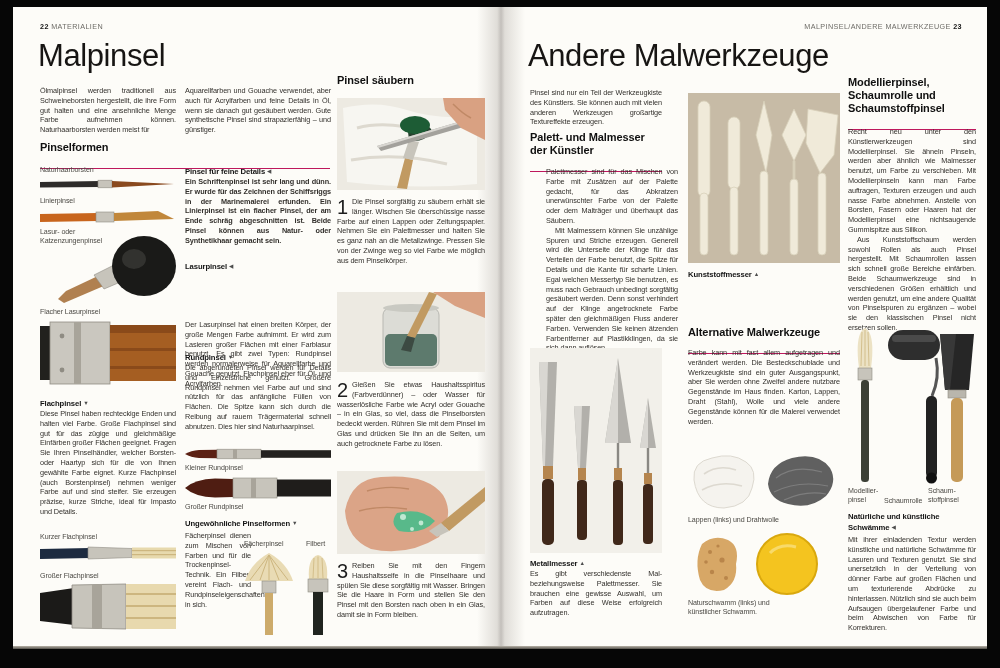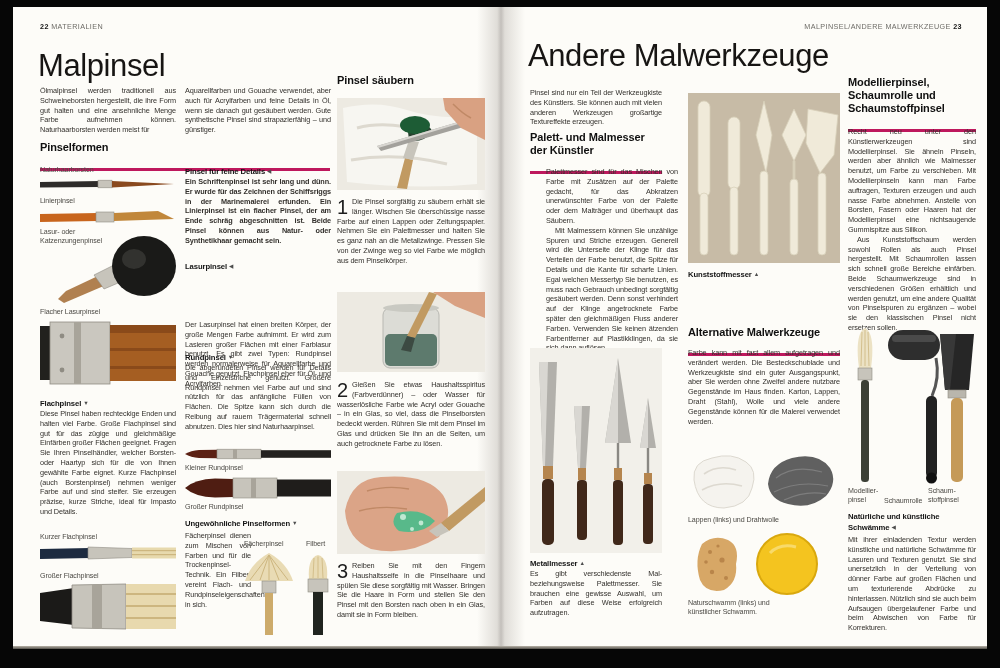--- a/index.html
+++ b/index.html
@@ -15,39 +15,39 @@
           background:linear-gradient(to bottom,#b9b4a9,#55524c);}
   .run{font-size:7.2px;letter-spacing:.4px;color:#6d6b66;white-space:nowrap;}
   .run b{color:#161616;}
   .title{font-size:31px;letter-spacing:-.4px;color:#171513;font-weight:400;white-space:nowrap;}
   .body{font-size:7.3px;line-height:9.8px;letter-spacing:-.1px;text-align:justify;color:#33302c;}
   .body p{margin:0;}
   .indent{text-indent:9px;}
   .subh{font-size:7.7px;font-weight:bold;letter-spacing:-.1px;color:#141414;line-height:10px;}
   .lbl{font-size:7.1px;letter-spacing:-.1px;color:#4c4a45;line-height:8.8px;}
   .sech{font-size:11px;font-weight:bold;color:#101010;letter-spacing:-.1px;line-height:13px;
-        border-bottom:3px solid #be185d;padding-bottom:14px;}
+        border-bottom:1px solid #be185d;padding-bottom:14px;}
   .arr{font-size:5.6px;color:#4d4d4d;margin-left:2px;vertical-align:1px;}
   .stepnum{float:left;font-size:20px;line-height:18px;font-weight:400;color:#1d1d1d;margin:1px 4px 0 0;}
   .photo{background:#edeae2;}
   .pre{white-space:pre-line;}
 </style>
 </head>
 <body>
 
 <div class="screen">
   <div class="page page-left"></div>
   <div class="page page-right"></div>
   <div class="page-edge"></div>
   <div class="gutter"></div>
 
   <div class="abs run" style="left:40px;top:22px;">
     <b>22</b>&nbsp;<span>MATERIALIEN</span>
   </div>
-  <div class="abs title" style="left:38px;top:38px;margin-top:10px;">Malpinsel</div>
+  <div class="abs title" style="left:38px;top:38px;">Malpinsel</div>
 
   <div class="abs body" style="left:40px;top:86px;width:136px;">Ölmalpinsel werden traditionell aus Schweineborsten hergestellt, die ihre Form gut halten und eine ansehnliche Menge Farbe aufnehmen können. Naturhaarborsten werden meist für</div>
   <div class="abs body" style="left:185px;top:86px;width:146px;">Aquarellfarben und Gouache verwendet, aber auch für Acrylfarben und feine Details in Öl, wenn sie danach gut gesäubert werden. Gute synthetische Pinsel sind strapazierfähig – und günstiger.</div>
 
   <div class="abs sech" style="left:40px;top:141px;width:290px;">Pinselformen</div>
 
   <div class="abs lbl" style="left:40px;top:166px;">Naturhaarborsten</div>
   <div class="abs" style="left:40px;top:176px;">
     <svg width="136" height="16" viewBox="0 0 136 16">
       <polygon points="0,6 60,5 60,11 0,11.5" fill="#2e2c2a"></polygon>

